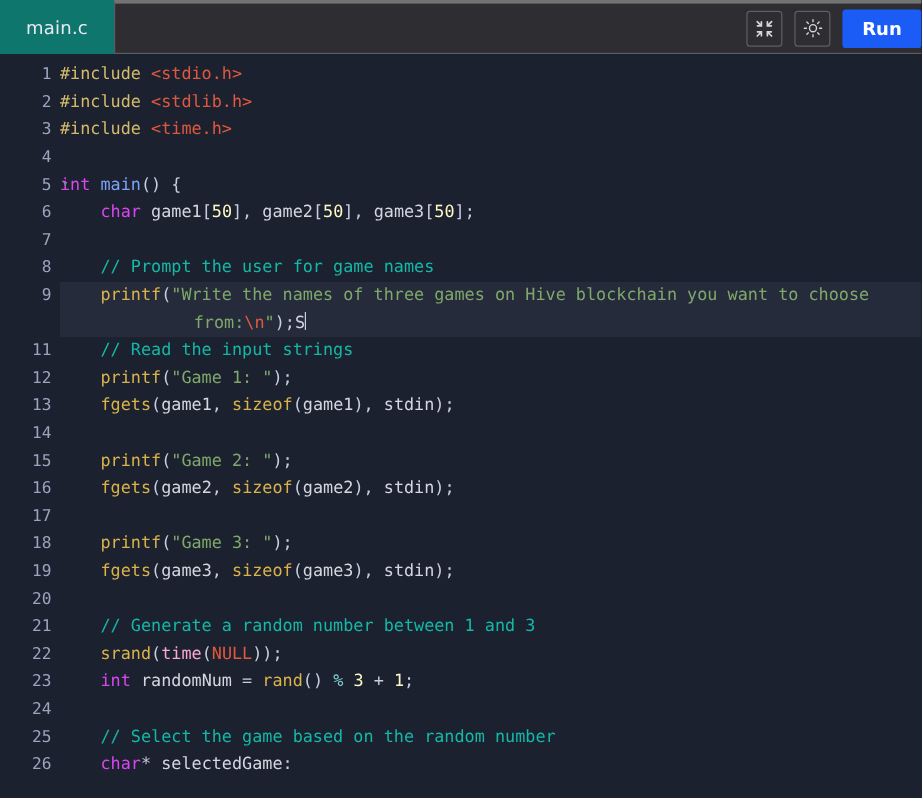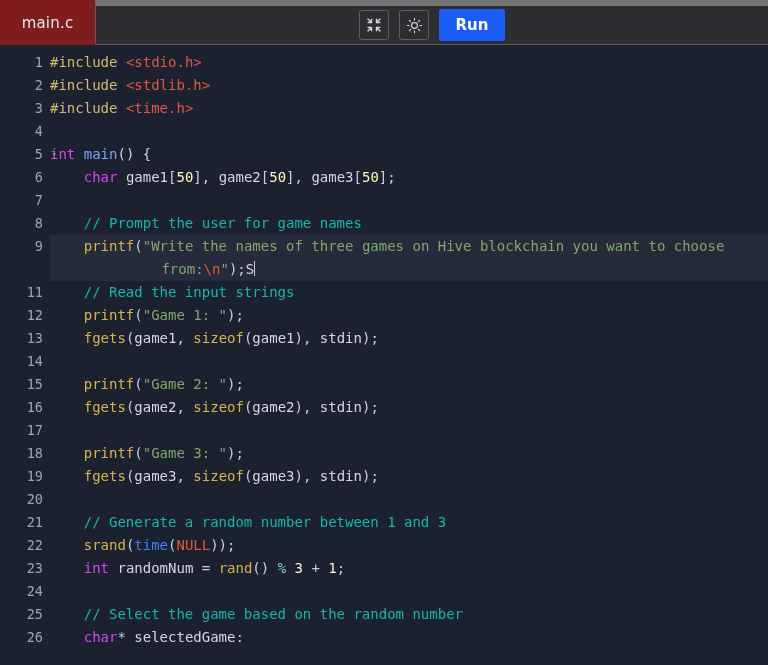--- a/index.html
+++ b/index.html
@@ -13,34 +13,34 @@
 
   
   .header {
     height: 45px; flex: 0 0 45px;
     background: #2e2e32;
     display: flex; align-items: stretch;
     position: relative;
   }
   .tab {
     width: 95px; flex: 0 0 95px;
-    background: #7f1d1d;
+    background: #0f766e;
     display: flex; align-items: center; justify-content: center;
     cursor: pointer;
   }
   .tab-label {
     font-family: "DejaVu Sans", sans-serif;
     font-size: 15px; color: #e8eaf2; letter-spacing: .2px;
   }
   .tabstrip-rest {
     flex: 1 1 auto;
-    border-top: 6px solid #737373;
+    border-top: 3px solid #737373;
     border-bottom: 1px solid #5a5a60;
     border-left: 1px solid #5a5a60;
-    display: flex; align-items: center; justify-content: center;
+    display: flex; align-items: center; justify-content: flex-end;
     padding-right: 0; gap: 10px;
   }
   .icon-btn {
     width: 30px; height: 30px;
     border: 1px solid #5e5e64; border-radius: 3px;
     background: transparent;
     display: flex; align-items: center; justify-content: center;
     cursor: pointer;
   }
   .icon-btn svg { display: block; }
@@ -77,21 +77,21 @@
     white-space: pre-wrap; word-break: break-word;
     color: #d4d7e0; 
   }
   .cont { padding-left: 44px; }
 
   
   .t-pre   { color: #d4bb6a; }
   .t-inc   { color: #e0583d; }
   .t-type  { color: #d946ef; }
   .t-fn    { color: #d9b34a; }
-  .t-call  { color: #3b82f6; }
+  .t-call  { color: #f9a8d4; }
   .t-str   { color: #7fa86a; }
   .t-esc   { color: #e0583d; }
   .t-num   { color: #fef9c3; }
   .t-const { color: #e0583d; }
   .t-cmt   { color: #14b8a6; }
   .t-id    { color: #d4d7e0; }
   .t-op    { color: #7fd3d8; }
   .t-punc  { color: #c9cde0; }
   .t-blue  { color: #7aa2f7; }
 

